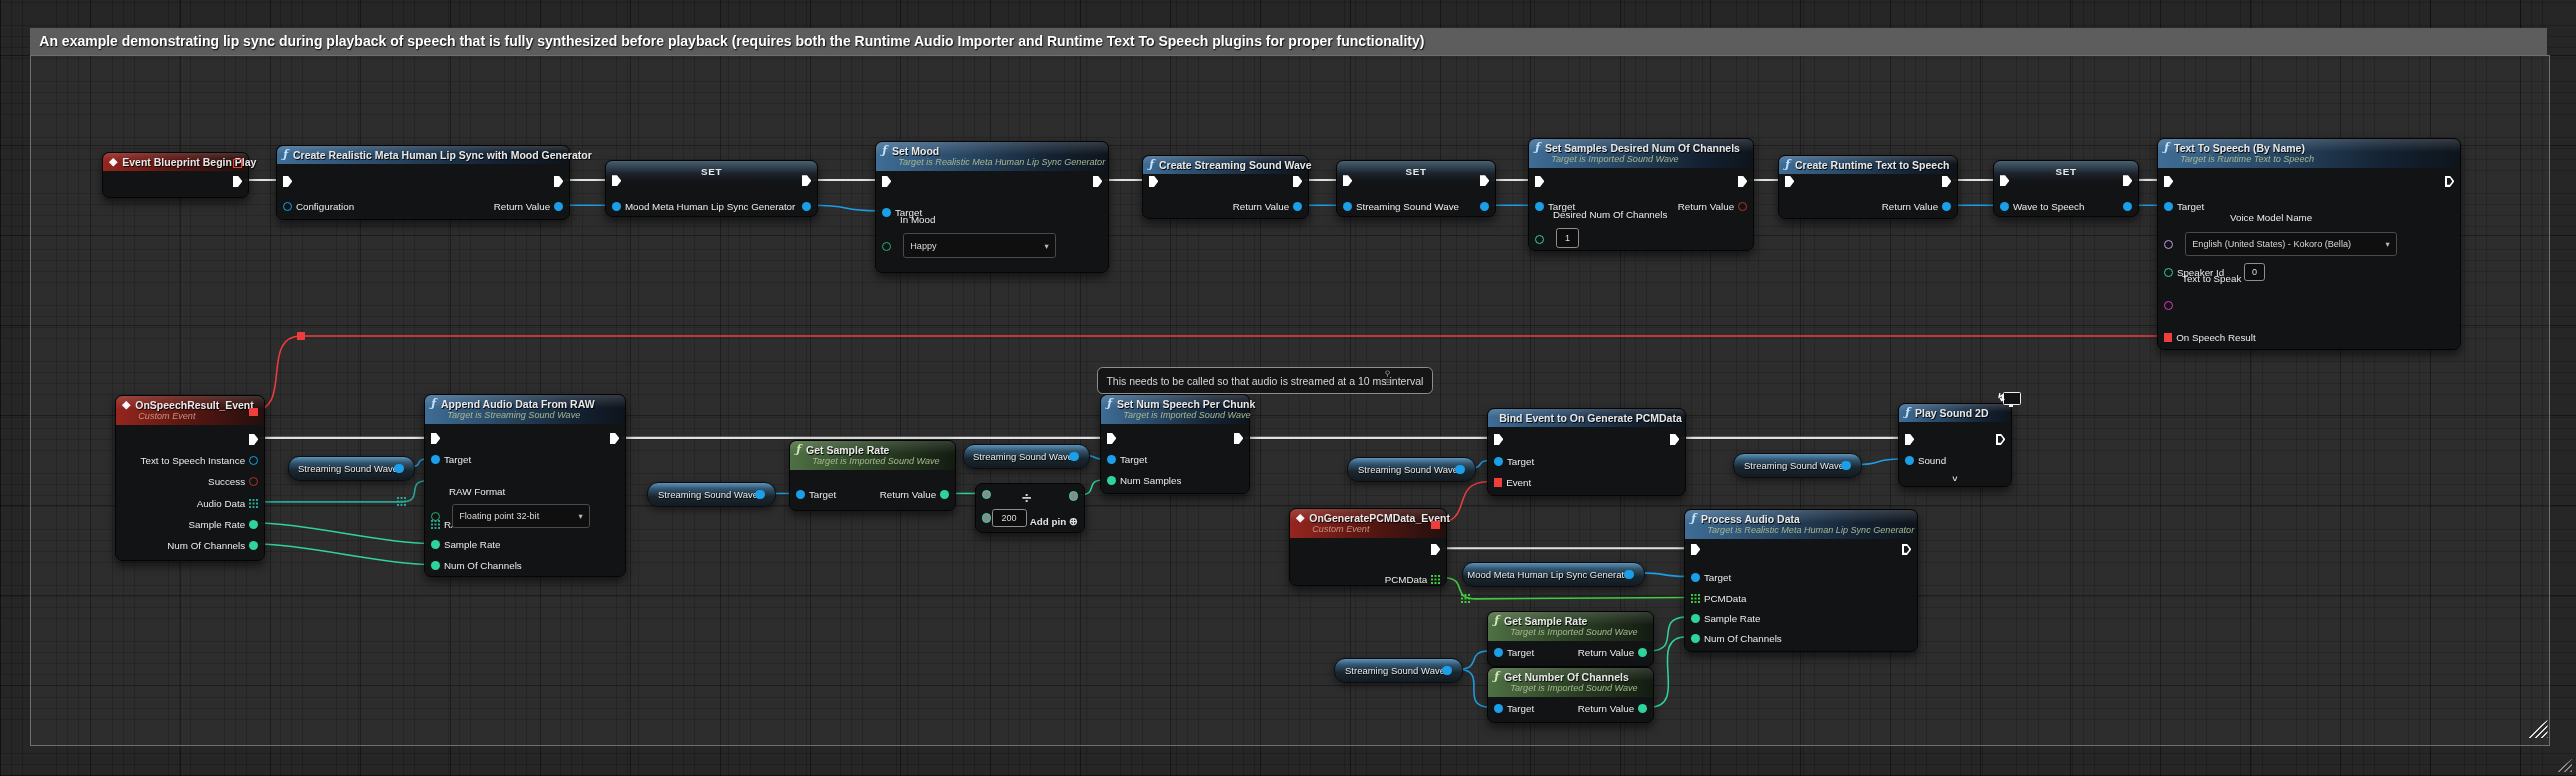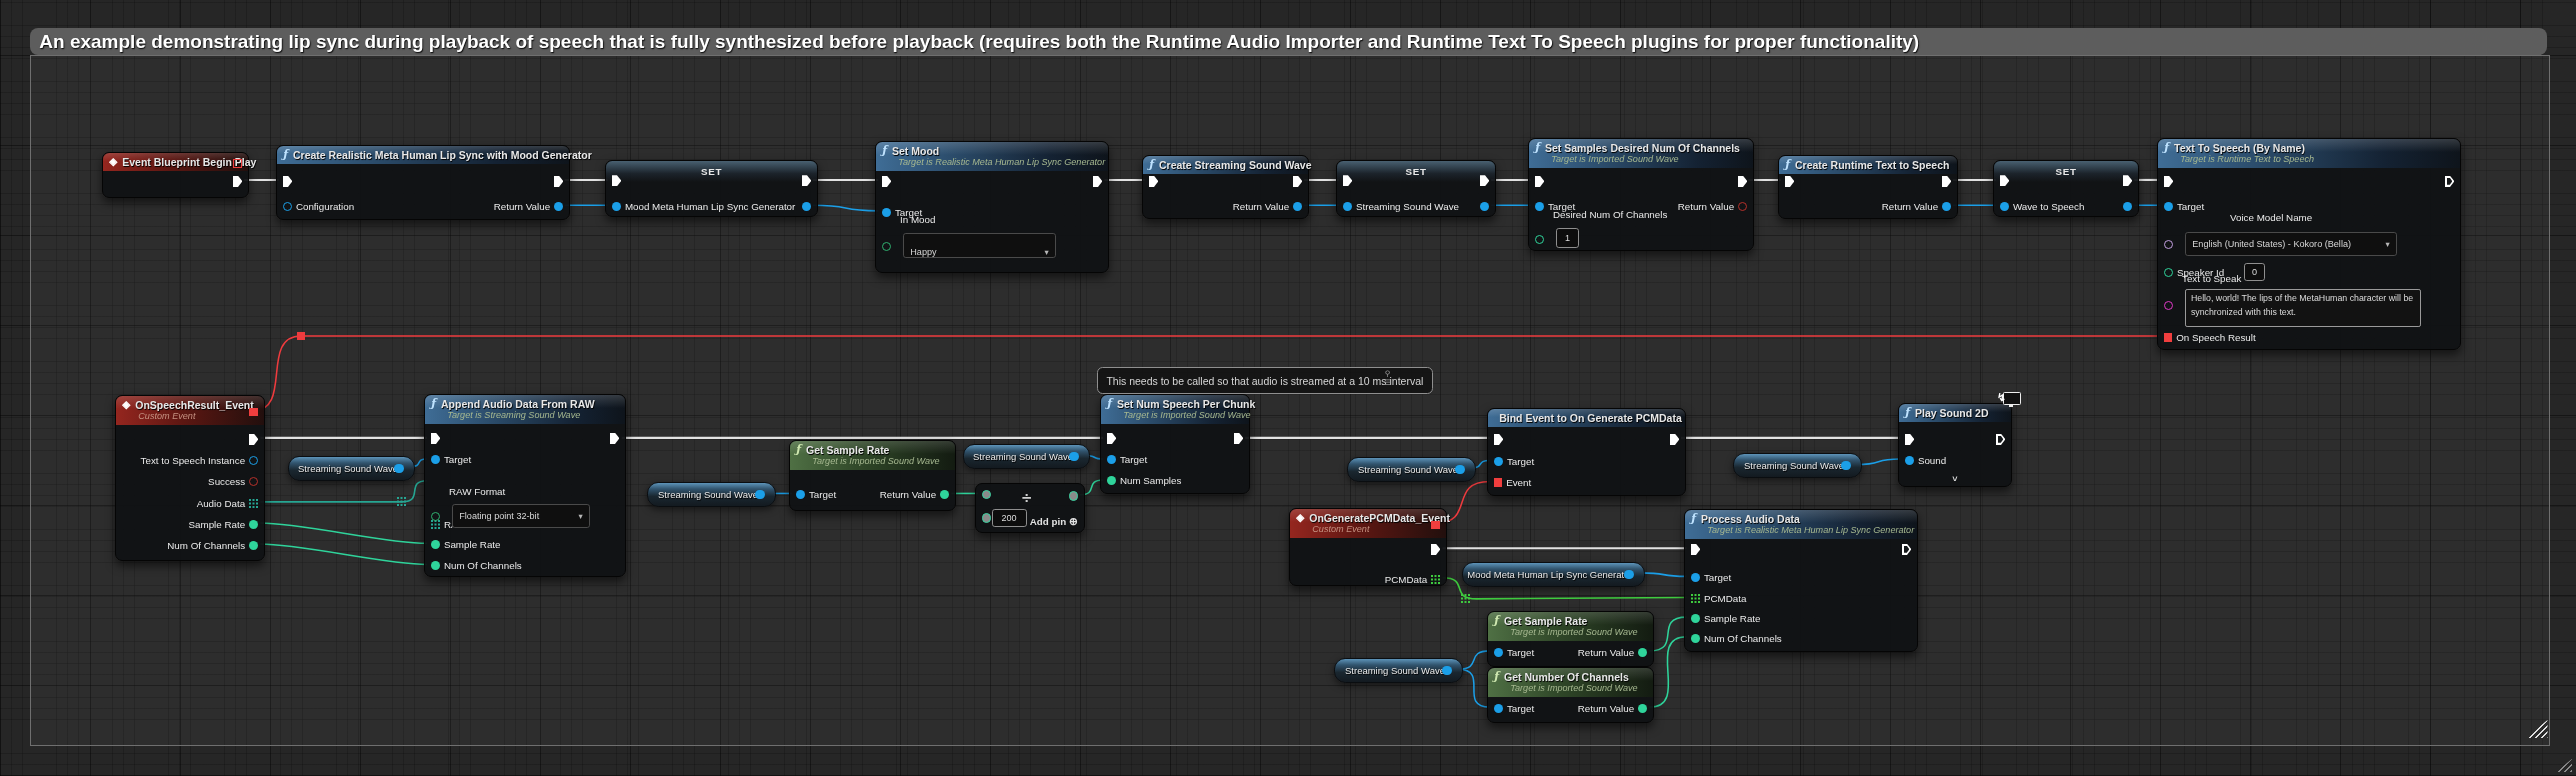--- a/index.html
+++ b/index.html
@@ -5,22 +5,22 @@
   html,body{margin:0;padding:0;background:#1e1e1e;}
   #canvas{position:relative;width:2576px;height:776px;overflow:hidden;
     background-color:#262626;
     background-image:
       repeating-linear-gradient(0deg, rgba(0,0,0,.18) 0 0.7px, transparent 0.7px 11.2px),
       repeating-linear-gradient(90deg, rgba(0,0,0,.18) 0 0.7px, transparent 0.7px 11.2px),
       repeating-linear-gradient(0deg, rgba(0,0,0,.42) 0 0.7px, transparent 0.7px 90px),
       repeating-linear-gradient(90deg, rgba(0,0,0,.42) 0 0.7px, transparent 0.7px 90px);
     font-family:"Liberation Sans", sans-serif; color:#e8e8e8;}
   .comment-body{position:absolute;background:rgba(255,255,255,0.035);border:1.4px solid #6f6f6f;z-index:0;}
-  .comment-title{position:absolute;background:#5d5d5d;color:#fff;font-weight:bold;font-size:19px;
-    line-height:27px;padding:0 9.8px;z-index:1;text-shadow:0.7px 0.7px 1.4px #000;white-space:nowrap;border-radius:8px;}
+  .comment-title{position:absolute;background:#5d5d5d;color:#fff;font-weight:bold;font-size:14px;
+    line-height:27px;padding:0 9.8px;z-index:1;text-shadow:0.7px 0.7px 1.4px #000;white-space:nowrap;}
   svg.wires{position:absolute;left:0;top:0;z-index:1;pointer-events:none;}
   .node{position:absolute;background:rgba(16,18,20,0.95);border:0.7px solid #050505;border-radius:7px;
     box-shadow:0 4.2px 9.8px rgba(0,0,0,.55);z-index:2;}
   .hdr{border-radius:6.3px 6.3px 0 0;padding:2.8px 7px 3.5px 6.3px;
     background:linear-gradient(180deg,rgba(255,255,255,.16),rgba(255,255,255,0) 45%),
                linear-gradient(90deg,#3f6d96 0%,#2a4a68 35%,#142233 75%,#0e141b 100%);}
   .node.event .hdr{background:linear-gradient(180deg,rgba(255,255,255,.14),rgba(255,255,255,0) 45%),
                linear-gradient(90deg,#95261f 0%,#5d1712 45%,#220f0d 100%);}
   .node.pure .hdr{background:linear-gradient(180deg,rgba(255,255,255,.14),rgba(255,255,255,0) 45%),
                linear-gradient(90deg,#4f7044 0%,#2e4527 45%,#131b11 100%);}
@@ -195,21 +195,21 @@
           <span class="p-exec"></span>
         </div>
         <div class="pin-row in" style="top: 64px;">
           <span class="p-circ conn" style="color: rgb(27, 159, 232);"></span>
           <span class="lbl">Target</span>
         </div>
         <div class="pin-row in" style="top: 98px;">
           <span class="p-circ ring" style="color: rgb(47, 175, 111);"></span>
         </div>
         <div class="lbl-above" style="left: 24px; top: 72px;">In Mood</div>
-        <div class="widget dropdown" style="left: 27px; top: 91px; width: 153px; height: 25px; align-items: flex-end;">
+        <div class="widget dropdown" style="left: 27px; top: 91px; width: 153px; height: 25px;">
           <span class="val">Happy</span>
           <span class="chev">▾</span>
         </div>
       </div>
       <div class="node fn" style="left: 1142px; top: 155px; width: 165px; height: 62px;">
         <div class="hdr">
           <div class="t-row">
             <span class="t-ico">ƒ</span>
             <span class="title">Create Streaming Sound Wave</span>
           </div>
@@ -331,22 +331,20 @@
         </div>
         <div class="pin-row in" style="top: 127px;">
           <span class="p-circ ring" style="color: rgb(47, 212, 155);"></span>
           <span class="lbl">Speaker Id</span>
         </div>
         <div class="widget numbox" style="left: 86px; top: 124px; width: 21px; height: 18.3px;">0</div>
         <div class="pin-row in" style="top: 160px;">
           <span class="p-circ ring" style="color: rgb(224, 57, 200);"></span>
         </div>
         <div class="lbl-above" style="left: 24px; top: 134px;">Text to Speak</div>
-        <div class="widget textbox" style="left: 27px; top: 150px; width: 236px; height: 38px;">Hello, world! The lips of the MetaHuman character will be
-synchronized with this text.</div>
         <div class="pin-row in" style="top: 192px;">
           <span class="p-sq conn"></span>
           <span class="lbl">On Speech Result</span>
         </div>
       </div>
       <div class="node event" style="left: 115px; top: 395px; width: 148px; height: 164px;">
         <div class="hdr">
           <div class="t-row">
             <span class="t-ico" style="font-style: normal; font-family: inherit; color: rgb(255, 255, 255); font-size: 10.5px;">◈</span>
             <span class="title">OnSpeechResult_Event</span>

